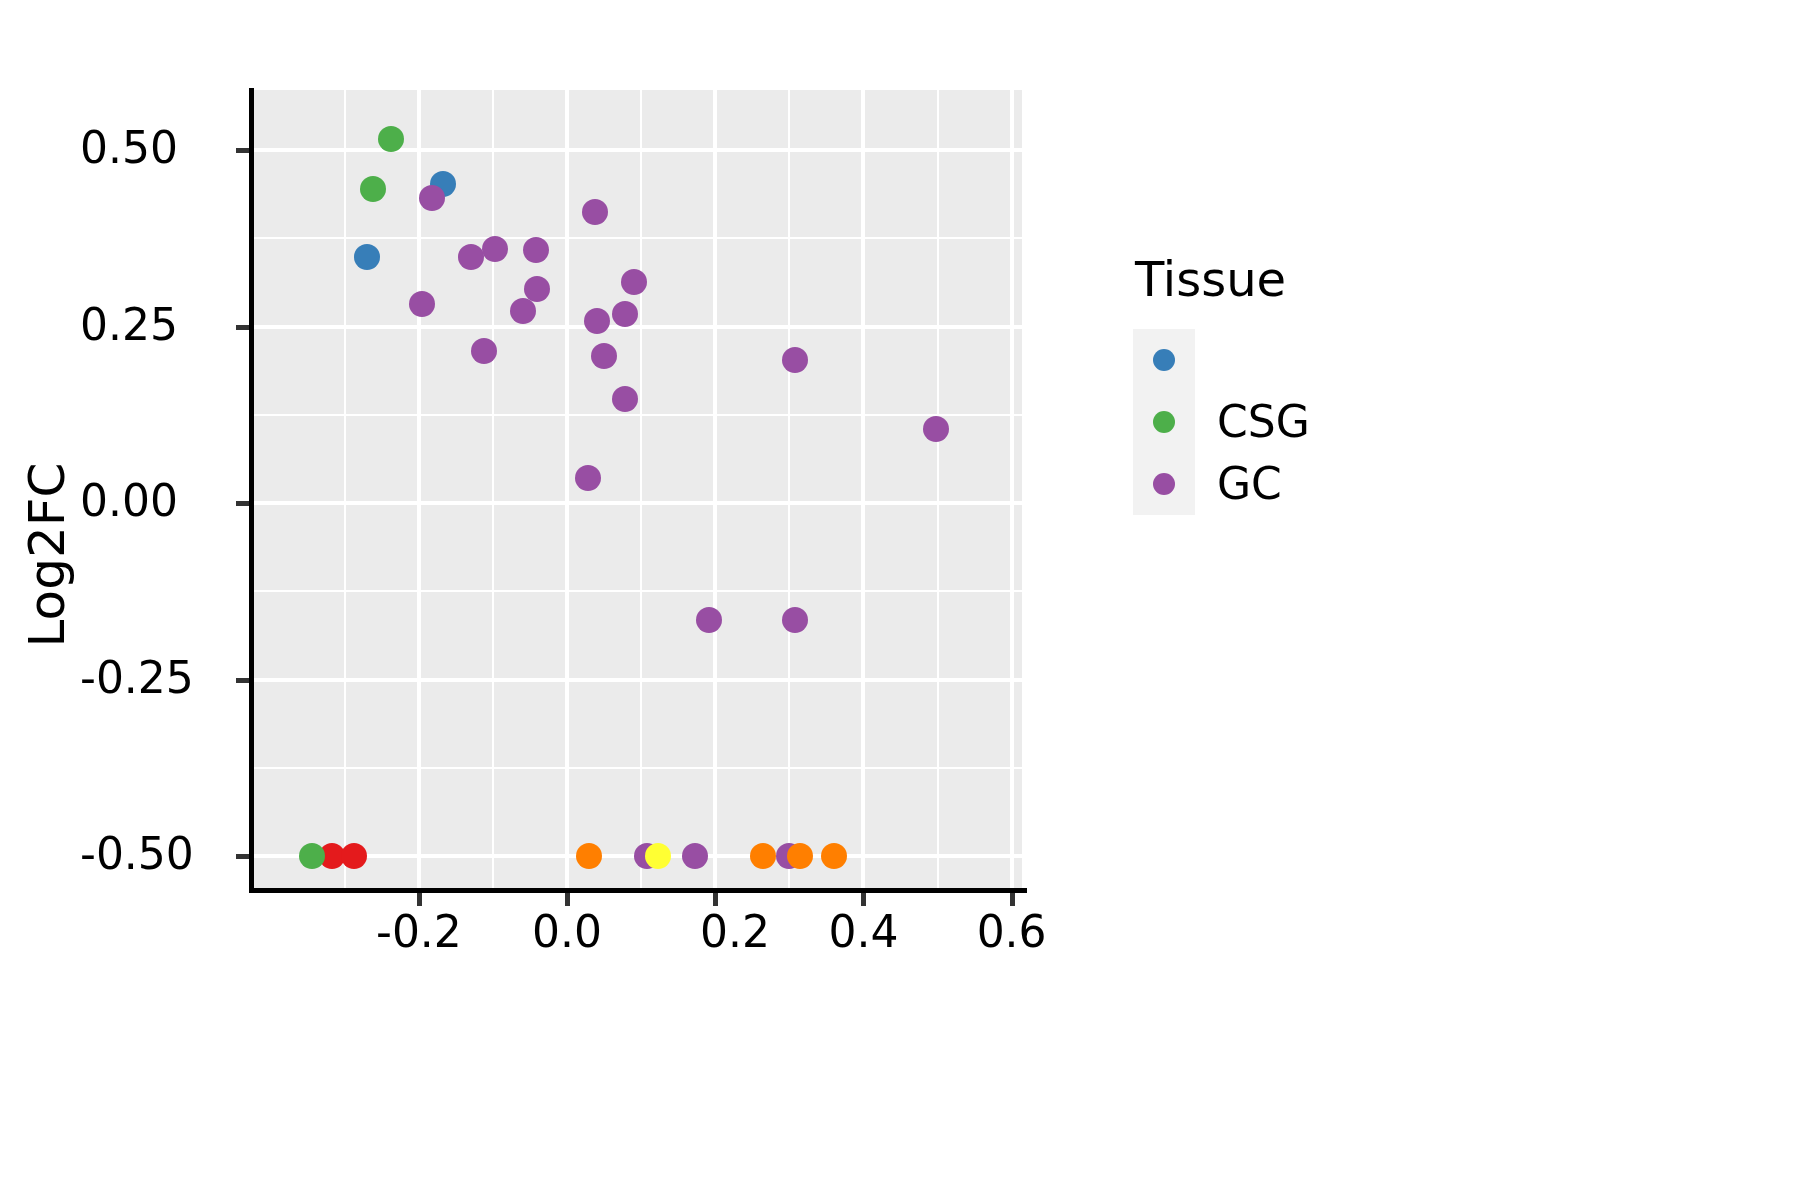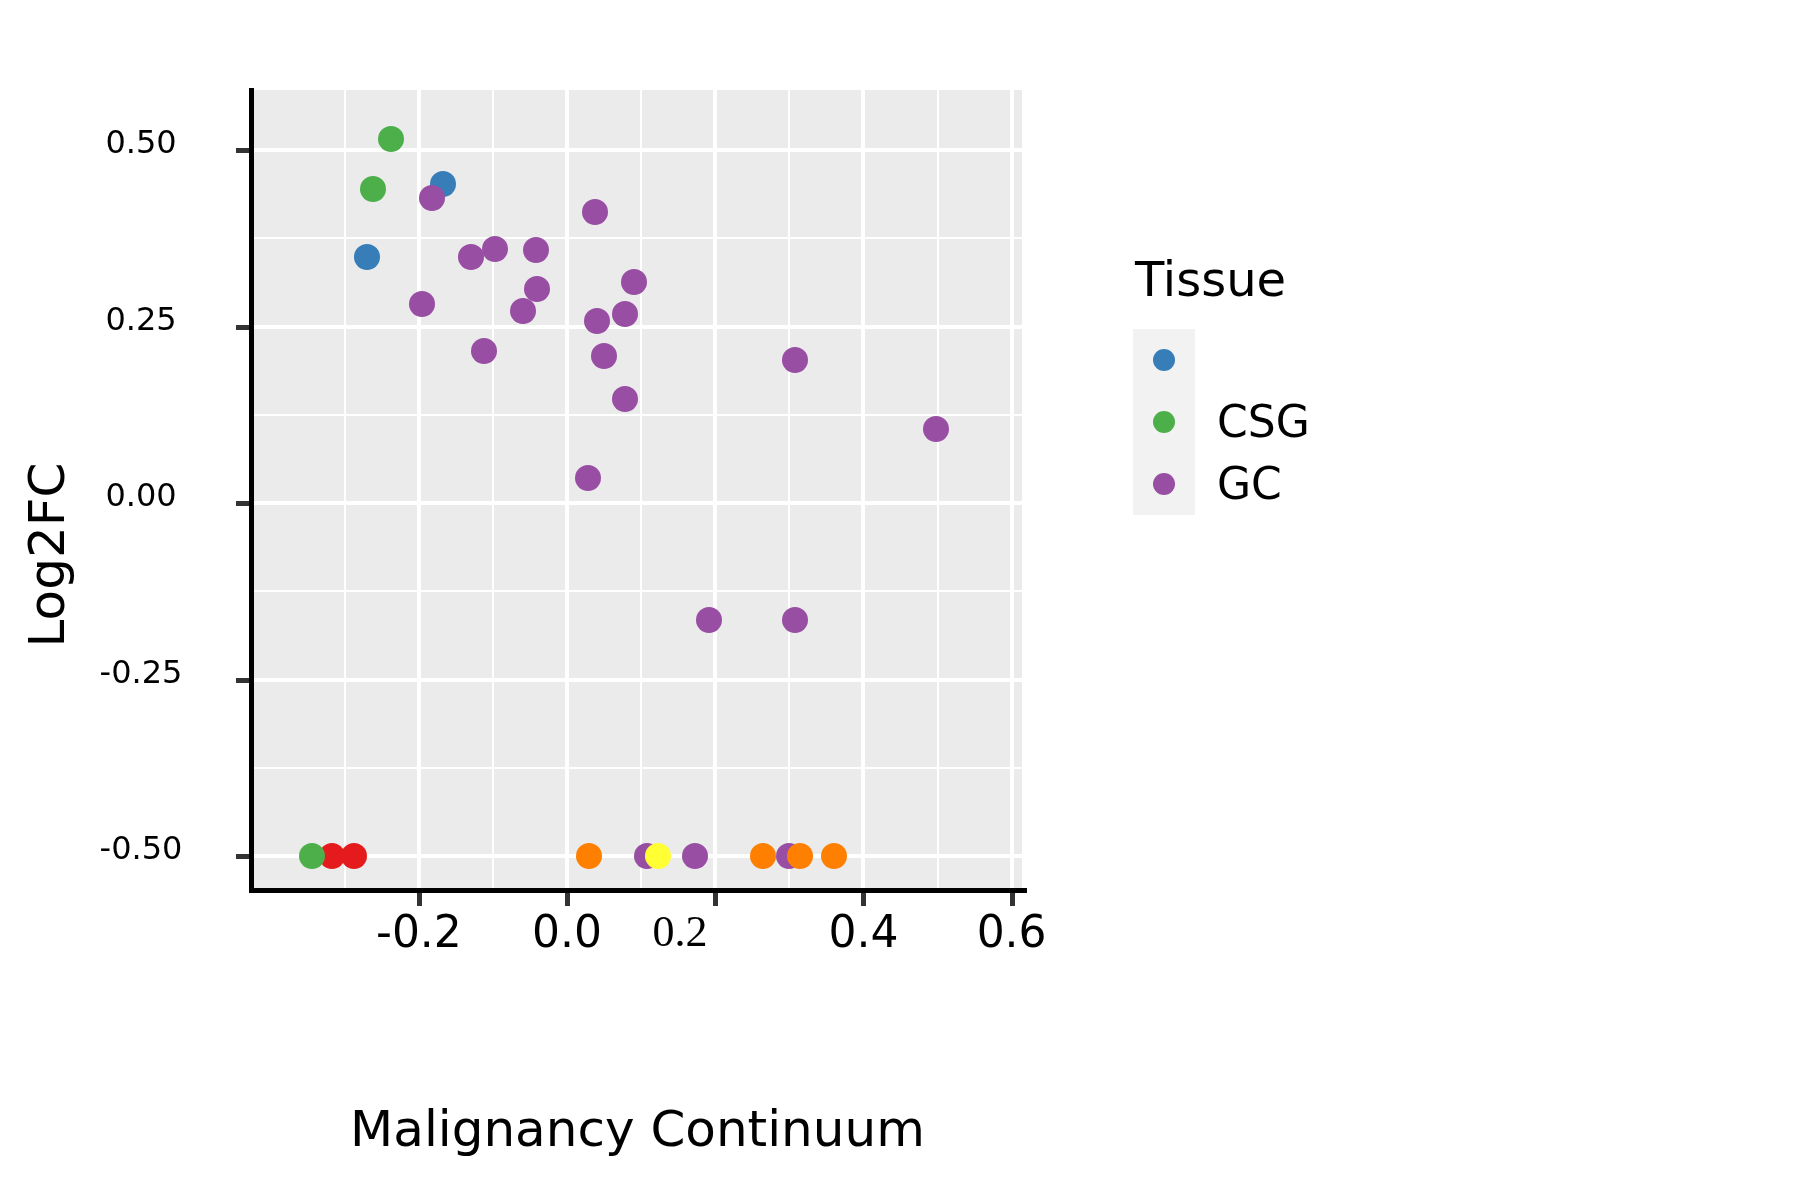--- a/index.html
+++ b/index.html
@@ -50,22 +50,22 @@
   
   .axis-line-y{
     position:absolute;left:249px;top:88px;width:5px;height:804px;background:#000;
   }
   .axis-line-x{
     position:absolute;left:249px;top:888px;width:778px;height:5px;background:#000;
   }
   .tick-y{position:absolute;width:13px;height:5px;background:#333;left:236px;}
   .tick-x{position:absolute;height:13px;width:5px;background:#333;top:893px;}
   .ticklab-y{
-    position:absolute;right:14px;width:150px;text-align:center;
-    font-size:32px;color:#000;line-height:1;
+    position:absolute;right:0;width:150px;text-align:left;
+    font-size:44px;color:#000;line-height:1;
   }
   .ticklab-y-wrap{position:absolute;left:60px;width:170px;}
   .ticklab-x{
     position:absolute;text-align:center;width:160px;
     font-size:44px;color:#000;line-height:1;top:910px;
   }
 
   
   .legend{position:absolute;left:1085px;top:255px;margin-left:48px;}
   .legend-title{font-size:48px;color:#000;margin:0 0 26px 2px;line-height:1;}
@@ -83,21 +83,20 @@
 </head>
 <body>
 
 <div id="root">
 
 
   <div class="y-axis-title-wrap">
     <div class="y-axis-title">Log2FC</div>
   </div>
 
-  <div class="x-axis-title">Malignancy Continuum</div>
 
   <div class="panel" id="panel">
       <div class="grid-line grid-minor-h" style="top: 147.301px;"></div>
       <div class="grid-line grid-minor-h" style="top: 323.85px;"></div>
       <div class="grid-line grid-minor-h" style="top: 500.398px;"></div>
       <div class="grid-line grid-minor-h" style="top: 676.947px;"></div>
       <div class="grid-line grid-minor-v" style="left: 239.035px;"></div>
       <div class="grid-line grid-minor-v" style="left: 387.204px;"></div>
       <div class="grid-line grid-minor-v" style="left: 535.374px;"></div>
       <div class="grid-line grid-minor-v" style="left: 683.543px;"></div>
@@ -172,21 +171,21 @@
       <div class="ticklab-y-wrap" style="top: 832.221px;">
         <div class="ticklab-y">-0.50</div>
       </div>
     </div>
   <div id="x-ticks">
       <div class="tick-x" style="left: 416.95px;"></div>
       <div class="ticklab-x" style="left: 338.95px;">-0.2</div>
       <div class="tick-x" style="left: 565.119px;"></div>
       <div class="ticklab-x" style="left: 487.119px;">0.0</div>
       <div class="tick-x" style="left: 713.289px;"></div>
-      <div class="ticklab-x" style="left: 600px; font-family: Liberation Serif, serif;">0.2</div>
+      <div class="ticklab-x" style="left: 655px;">0.2</div>
       <div class="tick-x" style="left: 861.459px;"></div>
       <div class="ticklab-x" style="left: 783.459px;">0.4</div>
       <div class="tick-x" style="left: 1009.63px;"></div>
       <div class="ticklab-x" style="left: 931.628px;">0.6</div>
     </div>
 
   <div class="legend">
     <div class="legend-title">Tissue</div>
     <div class="legend-keys" id="legend-keys">
         <div class="legend-row">

